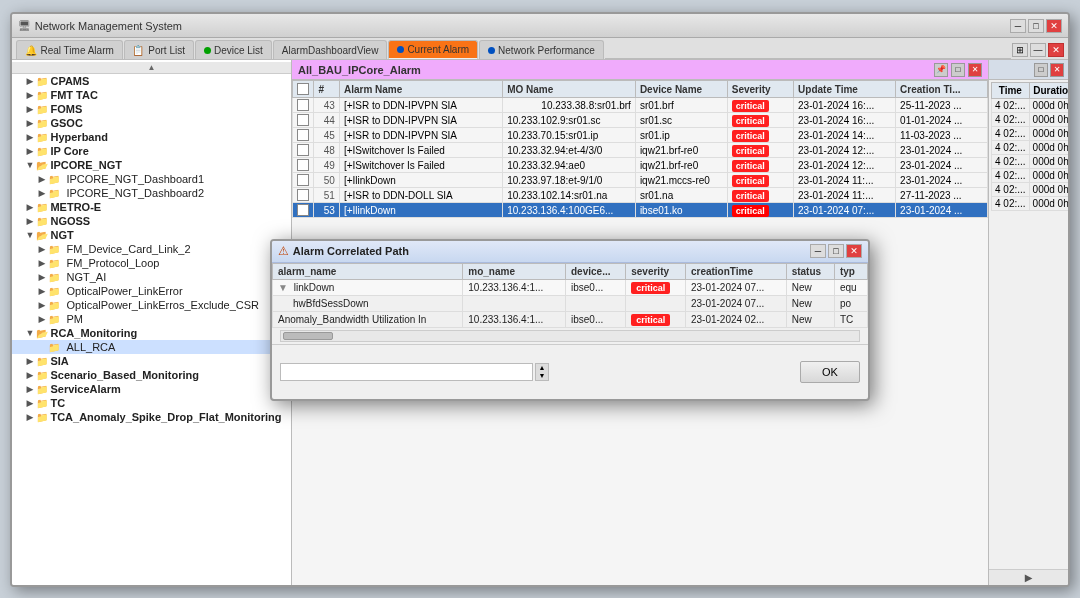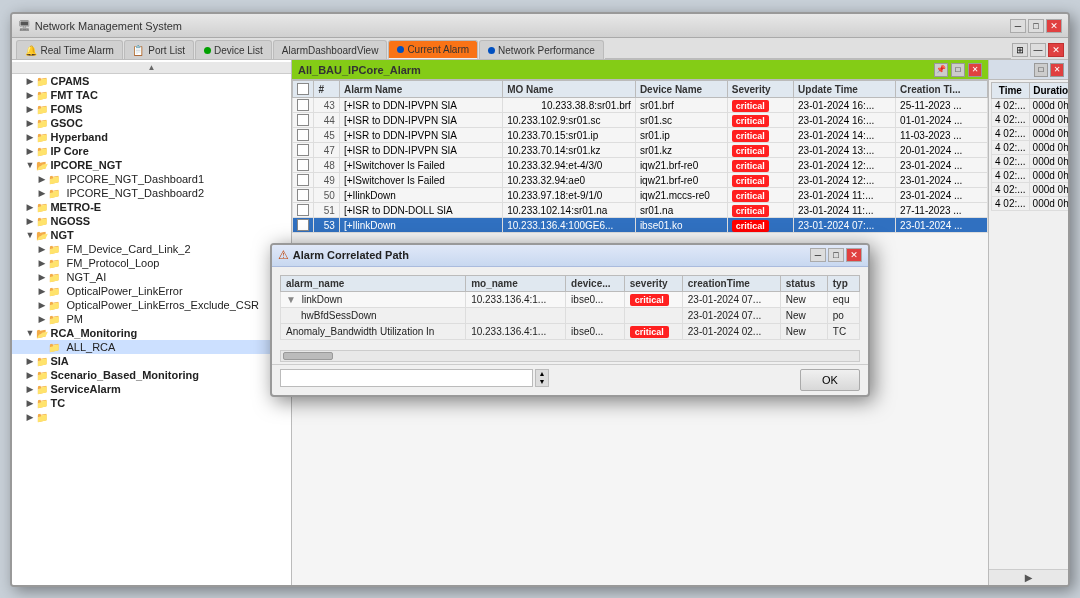--- a/index.html
+++ b/index.html
@@ -106,21 +106,21 @@
     .main-panel {
       flex: 1;
       display: flex;
       flex-direction: column;
       overflow: hidden;
       background: #f5f5f5;
     }
 
     .panel-header {
       height: 20px;
-      background: #84cc16;
+      background: #f0abfc;
       border-bottom: 1px solid #bbb;
       display: flex;
       align-items: center;
       padding: 0 6px;
       justify-content: space-between;
     }
     .panel-btns { display: flex; gap: 3px; }
     .panel-btn {
       width: 14px; height: 14px;
       background: #ccc; border: 1px solid #999;
@@ -251,21 +251,20 @@
     .modal-title-btns { display: flex; gap: 2px; }
     .modal-btn {
       width: 16px; height: 14px;
       background: #ddd; border: 1px solid #aaa;
       font-size: 9px; cursor: pointer;
       display: flex; align-items: center; justify-content: center;
     }
     .modal-btn.close { background: #e04040; color: white; }
 
     .modal-content {
-      padding: 8px;
     }
 
     .modal-table {
       width: 100%;
       border-collapse: collapse;
       font-size: 10px;
     }
     .modal-table th {
       background: #e0e8f0;
       border: 1px solid #bbb;
@@ -288,21 +287,22 @@
       border-radius: 2px;
       font-size: 9px;
       font-weight: 600;
     }
     .tree-expand { color: #888; margin-right: 3px; }
     .tree-sub { padding-left: 15px; }
 
     .modal-footer {
       display: flex;
       justify-content: space-between;
-      padding: 4px 8px;
+      align-items: center;
+      padding: 16px 8px;
       border-top: 1px solid #ccc;
     }
     .modal-input {
       flex: 1;
       height: 18px;
       border: 1px solid #bbb;
       background: white;
       margin-right: 4px;
       font-size: 10px;
     }
@@ -552,20 +552,21 @@
         <span class="sidebar-indent"></span>
         <span class="sidebar-toggle">▶</span>
         <span class="sidebar-icon">📁</span>
         <span class="sidebar-label">TC</span>
       </div>
 
       <div class="sidebar-item">
         <span class="sidebar-indent"></span>
         <span class="sidebar-toggle">▶</span>
         <span class="sidebar-icon">📁</span>
+        <span class="sidebar-label">TCA_Anomaly_Spike_Drop_Flat_Monitoring</span>
       </div>
     </div>
 
     <div class="main-panel">
       <div class="panel-header">
         <span style="font-size:11px;font-weight:600;color:#333;">All_BAU_IPCore_Alarm</span>
         <div class="panel-btns">
           <div class="panel-btn">📌</div>
           <div class="panel-btn">□</div>
           <div class="panel-btn red">✕</div>
@@ -622,32 +623,20 @@
       <td style="max-width:130px;overflow:hidden;text-overflow:ellipsis;">10.233.70.15:sr01.ip</td>
       <td>sr01.ip</td>
       <td><span class="badge-critical">critical</span></td>
       <td>23-01-2024 14:...</td>
       <td>11-03-2023 ...</td>
     </tr>
               <tr>
       <td>
                   <div class="check-box"></div>
                 </td>
-      <td class="row-num">47</td>
-      <td style="max-width:160px;overflow:hidden;text-overflow:ellipsis;">[+ISR to DDN-IPVPN SIA</td>
-      <td style="max-width:130px;overflow:hidden;text-overflow:ellipsis;">10.233.70.14:sr01.kz</td>
-      <td>sr01.kz</td>
-      <td><span class="badge-critical">critical</span></td>
-      <td>23-01-2024 13:...</td>
-      <td>20-01-2024 ...</td>
-    </tr>
-              <tr>
-      <td>
-                  <div class="check-box"></div>
-                </td>
       <td class="row-num">48</td>
       <td style="max-width:160px;overflow:hidden;text-overflow:ellipsis;">[+ISwitchover Is Failed</td>
       <td style="max-width:130px;overflow:hidden;text-overflow:ellipsis;">10.233.32.94:et-4/3/0</td>
       <td>iqw21.brf-re0</td>
       <td><span class="badge-critical">critical</span></td>
       <td>23-01-2024 12:...</td>
       <td>23-01-2024 ...</td>
     </tr>
               <tr>
       <td>

